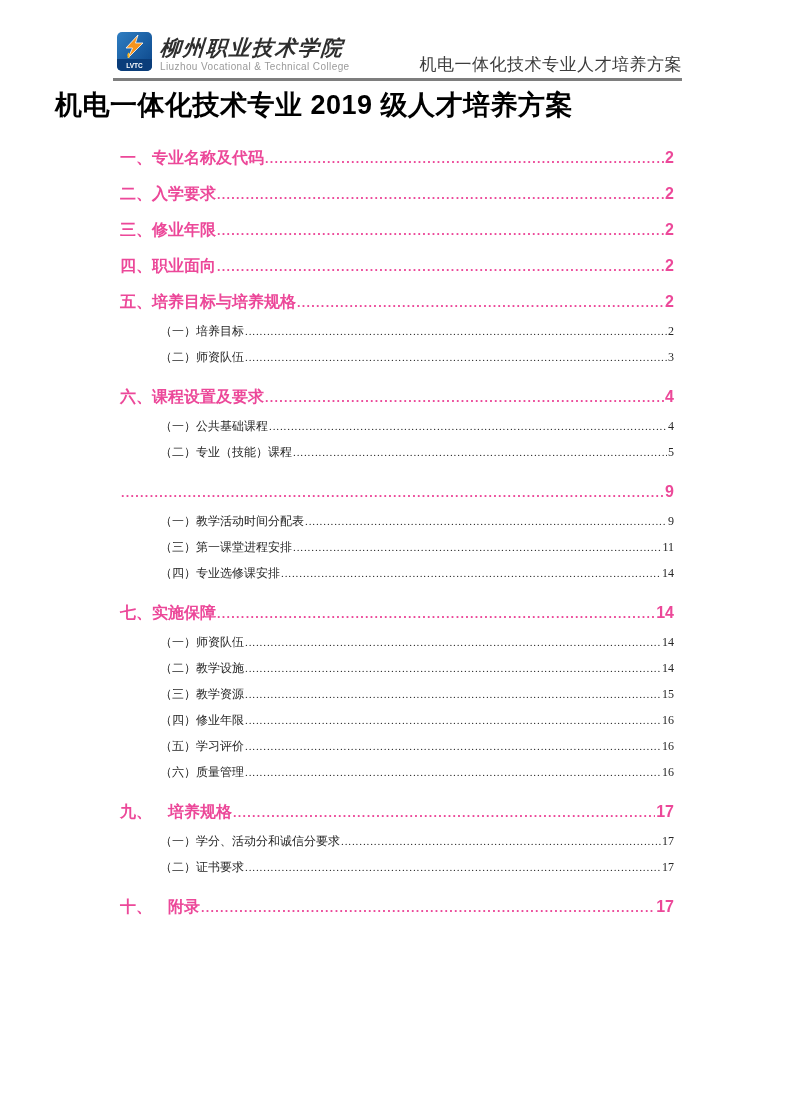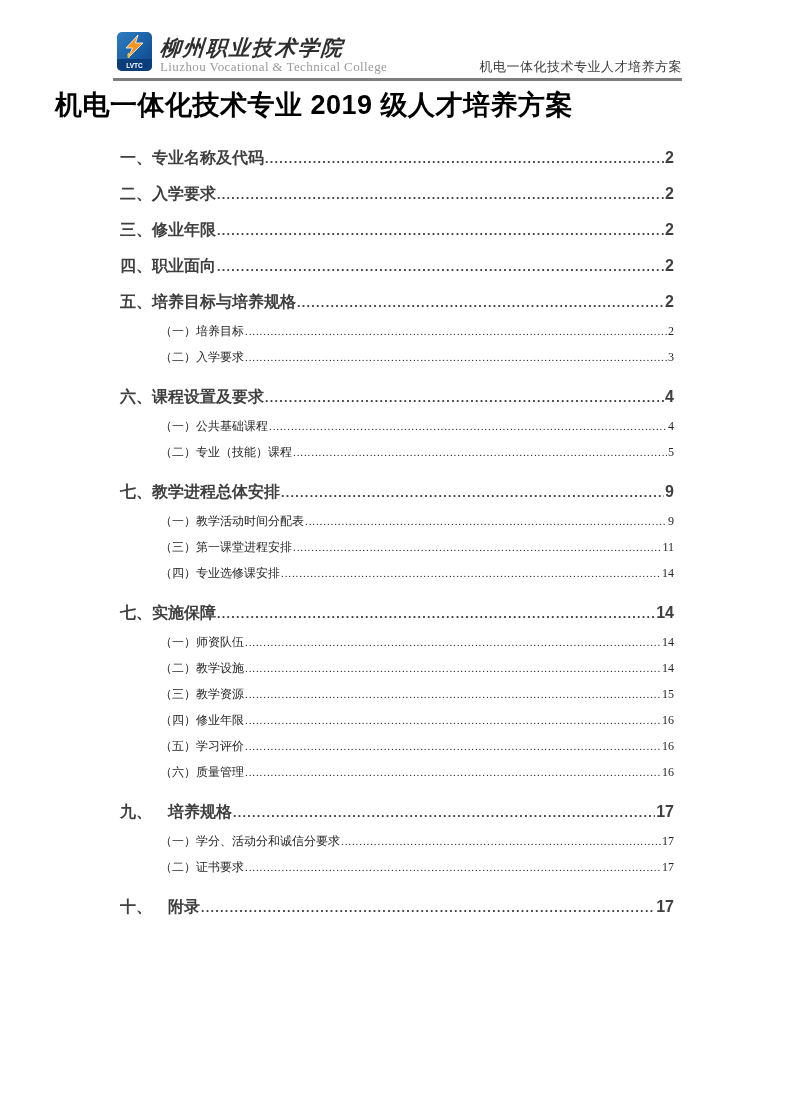--- a/index.html
+++ b/index.html
@@ -23,33 +23,33 @@
     font-family: "Liberation Serif", "DejaVu Serif", serif;
     font-style: italic;
     font-weight: 700;
     font-size: 21px;
     line-height: 24px;
     letter-spacing: 2px;
     color: #2e2e2e;
     transform: skewX(-4deg);
   }
   .school-en {
-    font-family: Liberation Serif, serif;
-    font-size: 13px;
+    font-family: Liberation Sans, sans-serif;
+    font-size: 10px;
     line-height: 11px;
     color: #9a9a9a;
     letter-spacing: 0.4px;
     margin-top: 1px;
   }
   .doc-label {
     position: absolute;
     right: 0;
     bottom: 2px;
     font-family: "Liberation Serif", "DejaVu Serif", serif;
-    font-size: 13px;
+    font-size: 17px;
     color: #3d3d3d;
     letter-spacing: 0.5px;
   }
   .divider {
     position: absolute;
     left: 113px;
     top: 78px;
     width: 569px;
     height: 3px;
     background: #7e7e7e;
@@ -77,21 +77,21 @@
     top: 147px;
     left: 120px;
     width: 554px;
   }
   .toc-row { display: flex; align-items: baseline; }
   .toc-row.l1 {
     font-family: "Liberation Sans", "DejaVu Sans", sans-serif;
     font-weight: 700;
     font-size: 16px;
     line-height: 22px;
-    color: #404040;
+    color: #ec4899;
     margin-top: 13px;
   }
   .toc-row.l1:first-child { margin-top: 0; }
   .toc-row.l2 {
     font-family: "Liberation Serif", "DejaVu Serif", serif;
     font-weight: 400;
     font-size: 12px;
     line-height: 18px;
     color: #262626;
     padding-left: 40px;
@@ -170,41 +170,40 @@
         <span class="toc-label">五、培养目标与培养规格</span>
         <span class="leader"></span>
         <span class="pagenum">2</span>
       </div>
       <div class="toc-row l2">
         <span class="toc-label">（一）培养目标</span>
         <span class="leader"></span>
         <span class="pagenum">2</span>
       </div>
       <div class="toc-row l2">
-        <span class="toc-label">（二）入学要求</span>
+        <span class="toc-label">（二）师资队伍</span>
         <span class="leader"></span>
         <span class="pagenum">3</span>
       </div>
       <div class="toc-row l1">
         <span class="toc-label">六、课程设置及要求</span>
         <span class="leader"></span>
         <span class="pagenum">4</span>
       </div>
       <div class="toc-row l2">
         <span class="toc-label">（一）公共基础课程</span>
         <span class="leader"></span>
         <span class="pagenum">4</span>
       </div>
       <div class="toc-row l2">
         <span class="toc-label">（二）专业（技能）课程</span>
         <span class="leader"></span>
         <span class="pagenum">5</span>
       </div>
       <div class="toc-row l1">
-        <span class="toc-label">七、教学进程总体安排</span>
         <span class="leader"></span>
         <span class="pagenum">9</span>
       </div>
       <div class="toc-row l2">
         <span class="toc-label">（一）教学活动时间分配表</span>
         <span class="leader"></span>
         <span class="pagenum">9</span>
       </div>
       <div class="toc-row l2">
         <span class="toc-label">（三）第一课堂进程安排</span>

